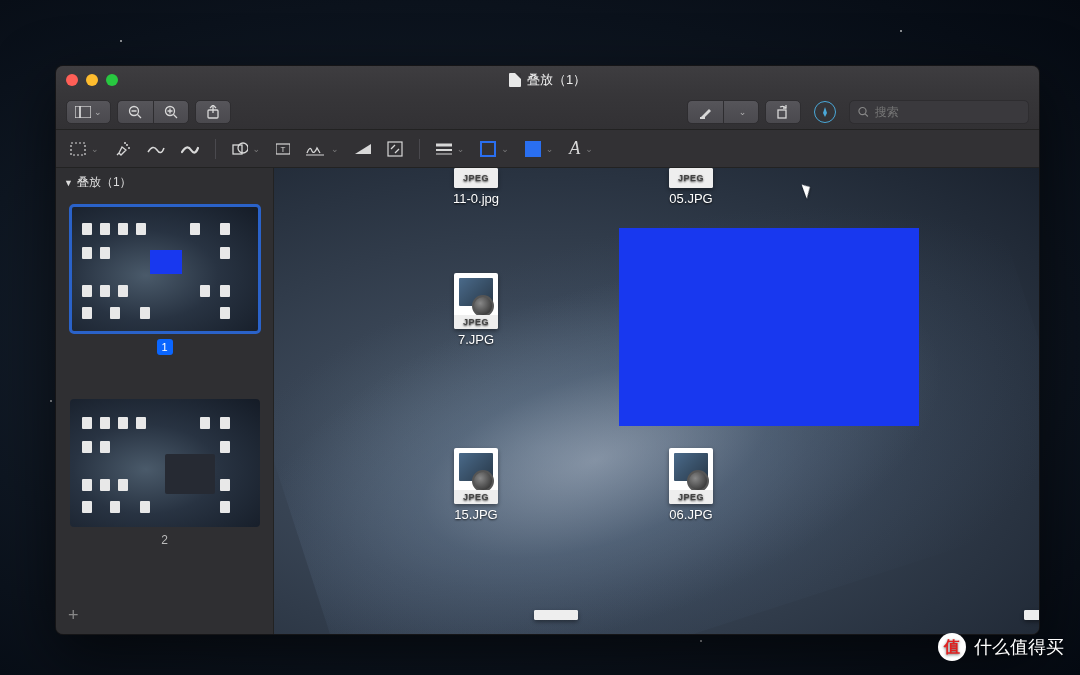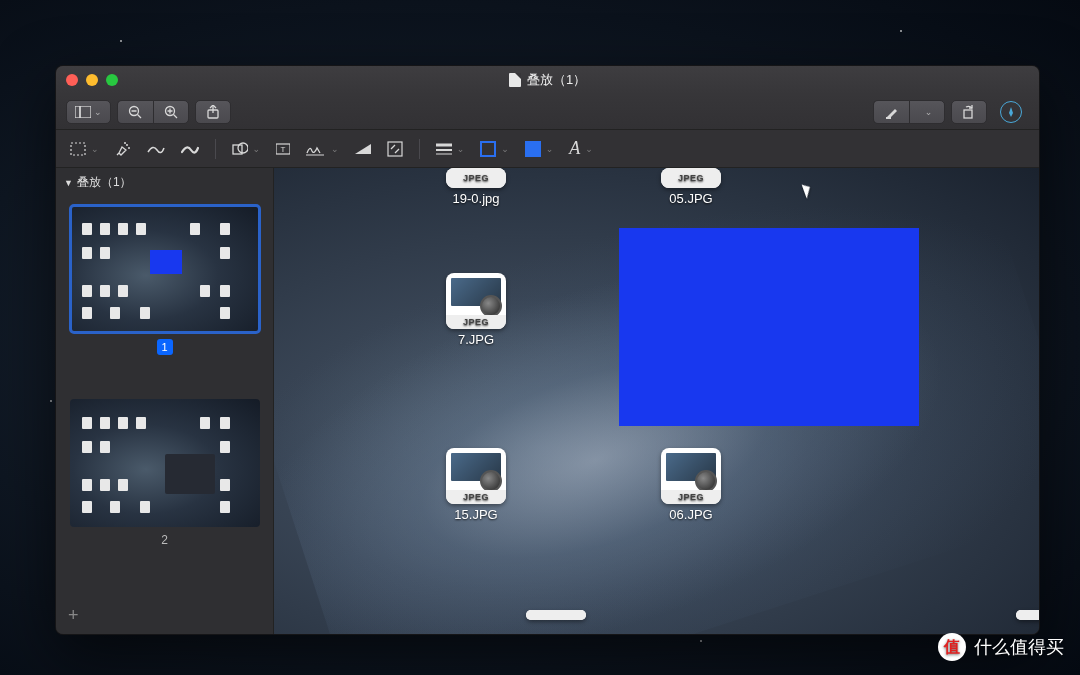--- a/index.html
+++ b/index.html
@@ -96,21 +96,21 @@
     position:absolute; inset:0;
     background:
       radial-gradient(ellipse 600px 280px at 40% 58%, rgba(200,210,225,.45) 0%, rgba(120,140,165,.25) 30%, transparent 60%),
       radial-gradient(ellipse 900px 420px at 42% 62%, rgba(70,90,115,.5) 0%, transparent 55%);
     transform: rotate(-18deg);
   }
   .file-icon {
     position:absolute; width:64px; display:flex; flex-direction:column; align-items:center; gap:3px;
     color:#fff; font-size:13px; text-shadow:0 1px 2px rgba(0,0,0,.8);
   }
-  .file-icon .paper{width:60px;height:56px;background:#fff;border-radius:8px;position:relative;box-shadow:0 2px 4px rgba(0,0,0,.4);overflow:hidden}
+  .file-icon .paper{width:44px;height:56px;background:#fff;border-radius:2px;position:relative;box-shadow:0 2px 4px rgba(0,0,0,.4);overflow:hidden}
   .file-icon .paper .prev{position:absolute;top:5px;left:5px;right:5px;height:28px;background:linear-gradient(135deg,#4a6a8a,#283848);border-radius:1px}
   .file-icon .paper .lens{position:absolute;bottom:12px;right:4px;width:22px;height:22px;border-radius:50%;background:radial-gradient(circle at 35% 35%,#888,#222);border:2px solid #555}
   .file-icon .paper .tag{position:absolute;bottom:0;left:0;right:0;height:14px;background:#eee;color:#444;font-size:9px;font-weight:600;display:flex;align-items:center;justify-content:center;letter-spacing:.5px}
   .file-icon.short .paper{height:20px}
   .file-icon.short .paper .tag{height:100%}
   .file-icon.peek .paper{height:10px}
   .file-icon.peek .paper .tag{height:100%}
   .blue-rect{position:absolute;background:#1838ef}
   .cursor{position:absolute;width:0;height:0;border-left:7px solid #fff;border-top:5px solid transparent;border-bottom:10px solid transparent;transform:rotate(-20deg);filter:drop-shadow(0 1px 1px rgba(0,0,0,.6))}
 
@@ -193,20 +193,27 @@
           <path d="M10 3 A5 5 0 0 0 4 2" fill="none" stroke="#d8d8d8" stroke-width="1.3"></path>
           <polyline points="10,0 10,3 7,3" fill="none" stroke="#d8d8d8" stroke-width="1.3"></polyline>
         </svg>
     </div>
     <div class="btn" style="background:none;border:none;padding:0">
       <span class="circle-btn">
         <svg width="10" height="10" viewBox="0 0 10 10">
             <path d="M5 0 L7 6 L5 10 L3 6 Z" fill="#4aa8d8"></path>
           </svg>
       </span>
+    </div>
+    <div class="search">
+      <svg width="12" height="12" viewBox="0 0 12 12">
+          <circle cx="5" cy="5" r="4" fill="none" stroke="#888" stroke-width="1.3"></circle>
+          <line x1="8" y1="8" x2="11" y2="11" stroke="#888" stroke-width="1.3"></line>
+        </svg>
+      <input placeholder="搜索" style="">
     </div>
   </div>
 
   <div class="toolbar2">
     <div class="tool">
       <svg width="16" height="14" viewBox="0 0 16 14">
           <rect x="1" y="1" width="14" height="12" fill="none" stroke="#d8d8d8" stroke-width="1.2" stroke-dasharray="2 2"></rect>
         </svg>
       <span class="chev">⌄</span>
     </div>
@@ -344,21 +351,21 @@
       <div class="sb-footer">+</div>
     </div>
 
     <div class="canvas">
       <div class="galaxy"></div>
 
       <div class="file-icon short" style="left:170px;top:0">
         <div class="paper">
             <div class="tag">JPEG</div>
           </div>
-        <div>19-0.jpg</div>
+        <div>11-0.jpg</div>
       </div>
       <div class="file-icon short" style="left:385px;top:0">
         <div class="paper">
             <div class="tag">JPEG</div>
           </div>
         <div>05.JPG</div>
       </div>
       <div class="file-icon" style="left:170px;top:105px">
         <div class="paper">
             <div class="prev"></div>

